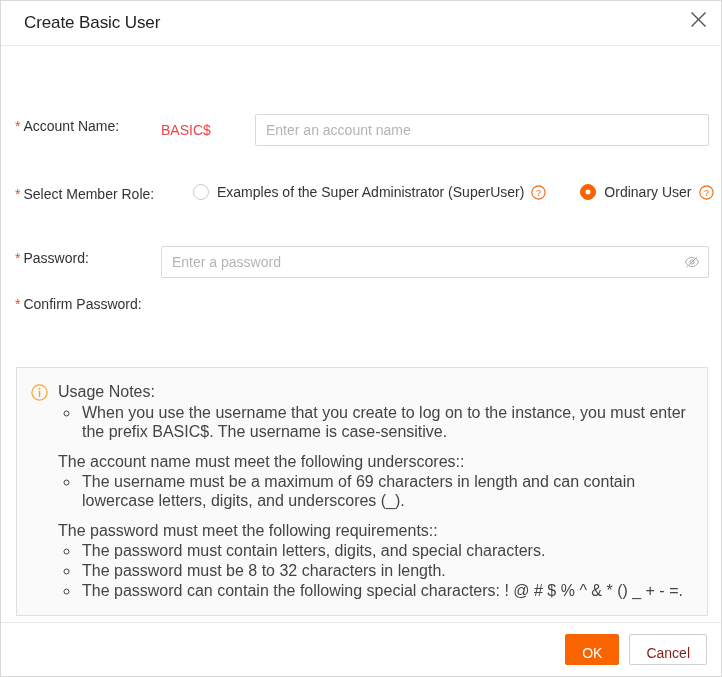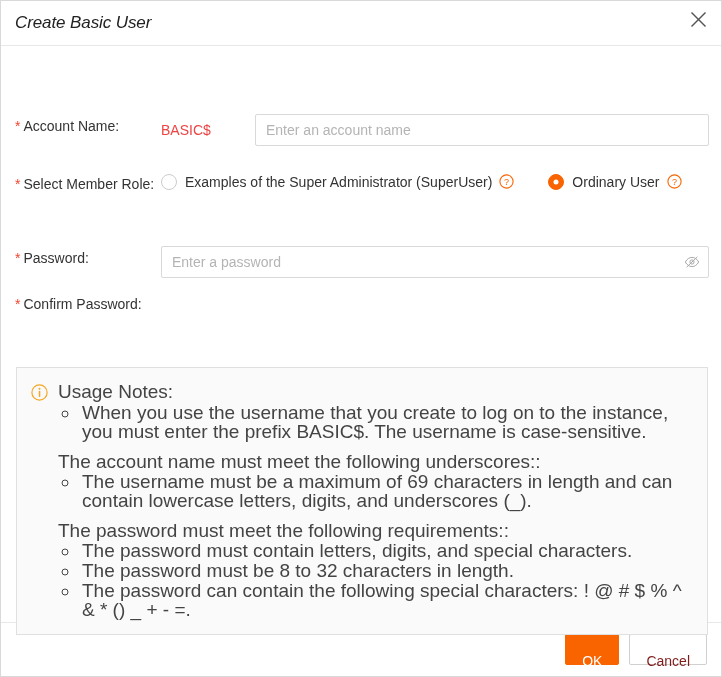--- a/index.html
+++ b/index.html
@@ -28,23 +28,22 @@
     height: 45px;
     flex: 0 0 45px;
     border-bottom: 1px solid #e8e8e8;
     position: relative;
     display: flex;
     align-items: center;
   }
   .dialog-title {
     font-size: 17px;
     color: #222222;
-    padding-left: 14px;
+    padding-left: 23px;
     letter-spacing: -0.1px;
-    font-style: italic;
   }
   .close-btn {
     position: absolute;
     right: 8px; top: 3px;
     width: 30px; height: 30px;
     display: flex; align-items: center; justify-content: center;
     cursor: pointer;
   }
   .close-btn svg { display: block; }
 
@@ -55,21 +54,21 @@
     padding: 0;
   }
 
   .form-row {
     display: flex;
     align-items: flex-start;
     position: absolute;
     left: 0; right: 0;
   }
   .row-account { top: 68px; }
-  .row-role    { top: 126px; }
+  .row-role    { top: 136px; gap: 32px; }
   .row-pass    { top: 200px; }
   .row-confirm { top: 246px; }
 
   .field-label {
     width: 160px;
     flex: 0 0 160px;
     padding-left: 14px;
     font-size: 14px;
     color: #333333;
     line-height: 24px;
@@ -120,21 +119,21 @@
   }
 
   
   .radio-group {
     display: flex;
     align-items: center;
     padding-top: 2px;
   }
   .radio-item {
     display: flex;
-    align-items: flex-start;
+    align-items: flex-end;
     cursor: pointer;
     font-size: 14px;
     color: #333333;
   }
   .radio-item + .radio-item { margin-left: 34px; }
   .radio-dot {
     width: 16px; height: 16px;
     border-radius: 50%;
     border: 1px solid #cccccc;
     background: #ffffff;
@@ -177,21 +176,21 @@
     align-items: flex-start;
   }
   .notes-info-icon {
     width: 17px; height: 17px;
     flex: 0 0 17px;
     margin-top: 2px;
     margin-right: 10px;
   }
   .notes-content {
     flex: 1 1 auto;
-    font-size: 19px;
+    font-size: 16px;
     color: #444444;
     line-height: 19px;
   }
   .notes-title { margin-bottom: 2px; }
   .notes-content ul {
     margin: 0 0 0 0;
     padding-left: 22px;
     list-style-type: circle;
   }
   .notes-content ul li {
@@ -210,21 +209,21 @@
     border-top: 1px solid #e8e8e8;
     display: flex;
     align-items: center;
     justify-content: flex-end;
     padding-right: 14px;
     gap: 10px;
   }
   .btn {
     height: 31px;
     min-width: 50px;
-    padding: 12px 16px;
+    padding: 4px 16px;
     font-family: "Liberation Sans", sans-serif;
     font-size: 14px;
     border-radius: 2px;
     cursor: pointer;
     line-height: 29px;
     text-align: center;
   }
   .btn-primary {
     background: #f96400;
     border: 1px solid #f96400;

